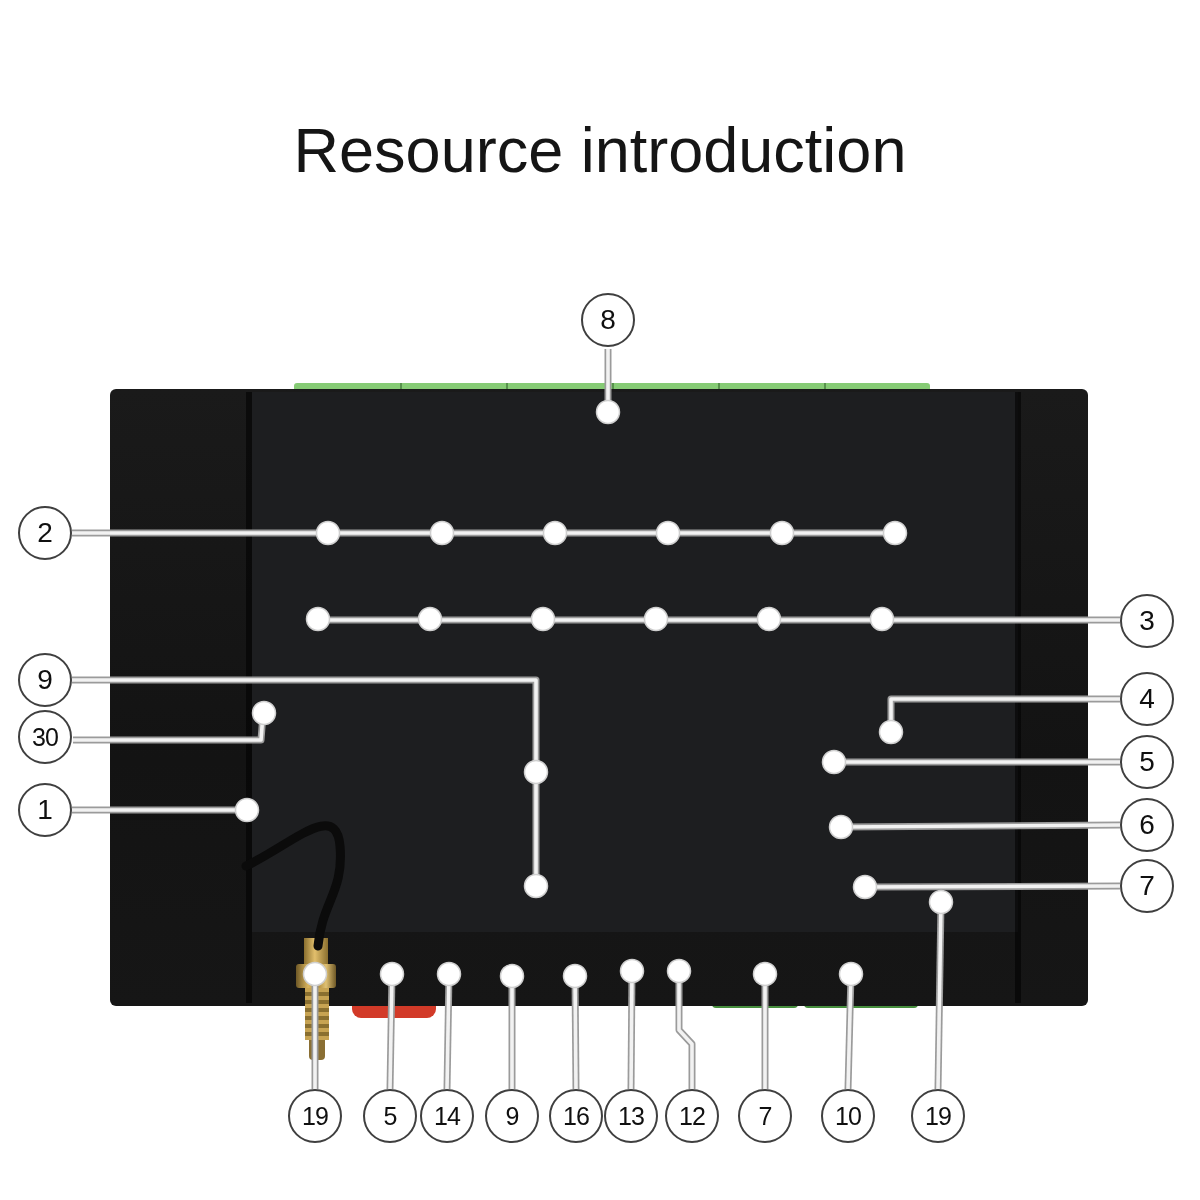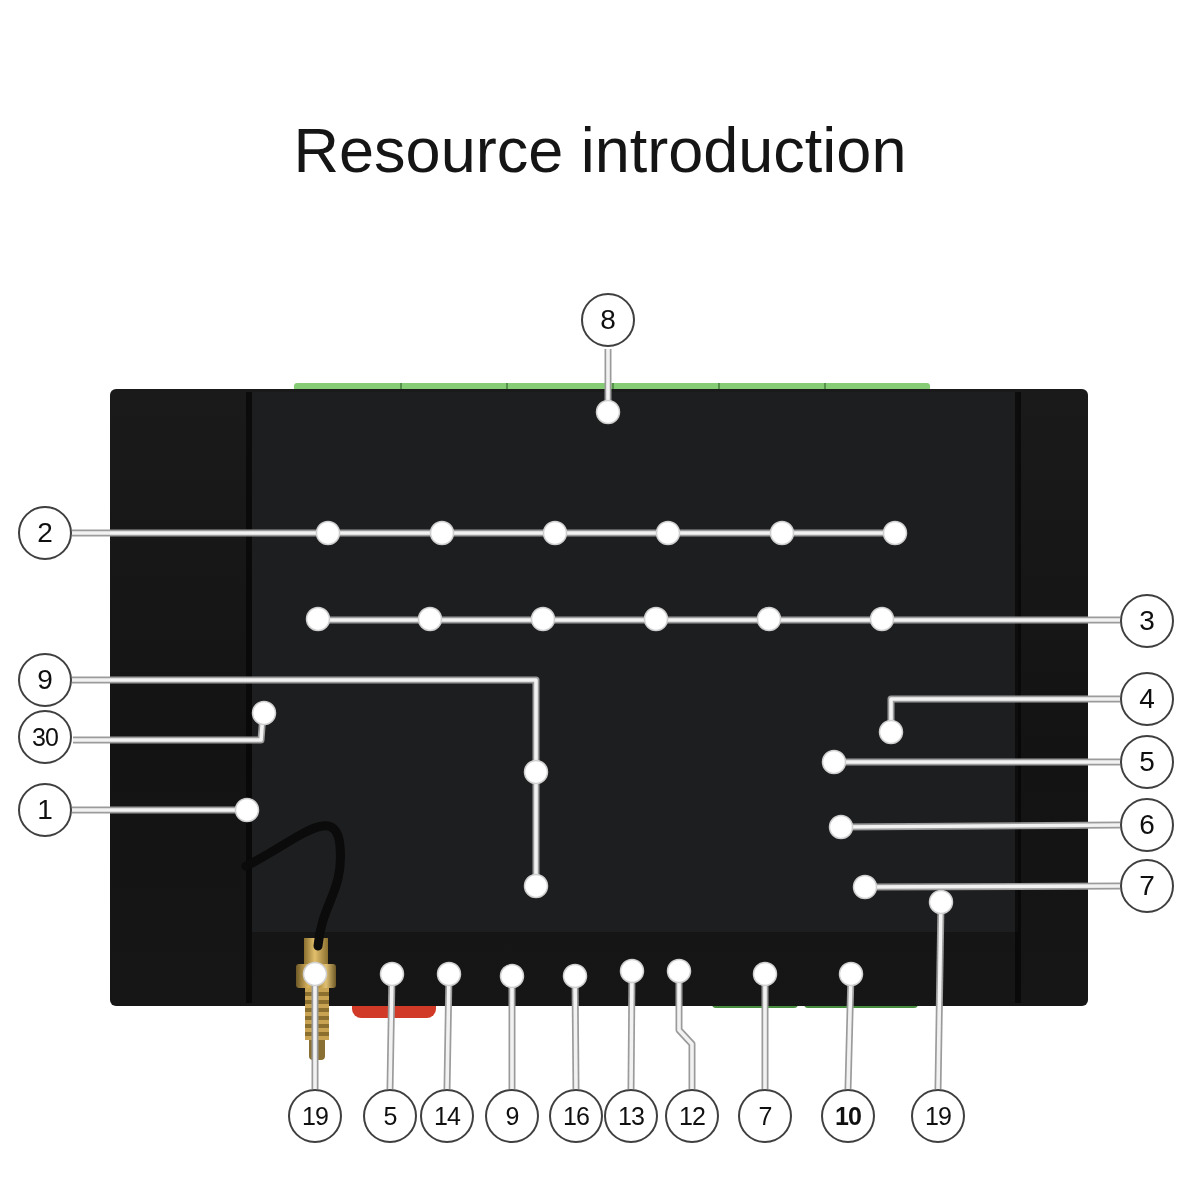--- a/index.html
+++ b/index.html
@@ -651,15 +651,15 @@
     <div class="callout" style="left: 1120px; top: 798px;">6</div>
     <div class="callout" style="left: 1120px; top: 859px;">7</div>
     <div class="callout two" style="left: 288px; top: 1089px;">19</div>
     <div class="callout two" style="left: 363px; top: 1089px;">5</div>
     <div class="callout two" style="left: 420px; top: 1089px;">14</div>
     <div class="callout two" style="left: 485px; top: 1089px;">9</div>
     <div class="callout two" style="left: 549px; top: 1089px;">16</div>
     <div class="callout two" style="left: 604px; top: 1089px;">13</div>
     <div class="callout two" style="left: 665px; top: 1089px;">12</div>
     <div class="callout two" style="left: 738px; top: 1089px;">7</div>
-    <div class="callout two" style="left: 821px; top: 1089px; font-weight: bold;">10</div>
+    <div class="callout two" style="left: 821px; top: 1089px;">10</div>
     <div class="callout two" style="left: 911px; top: 1089px;">19</div>
   </div>
 
 </body></html>

